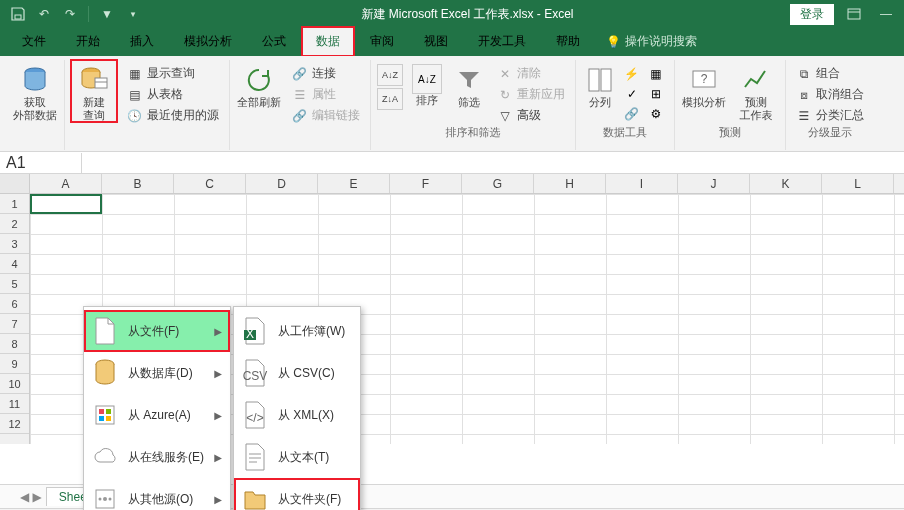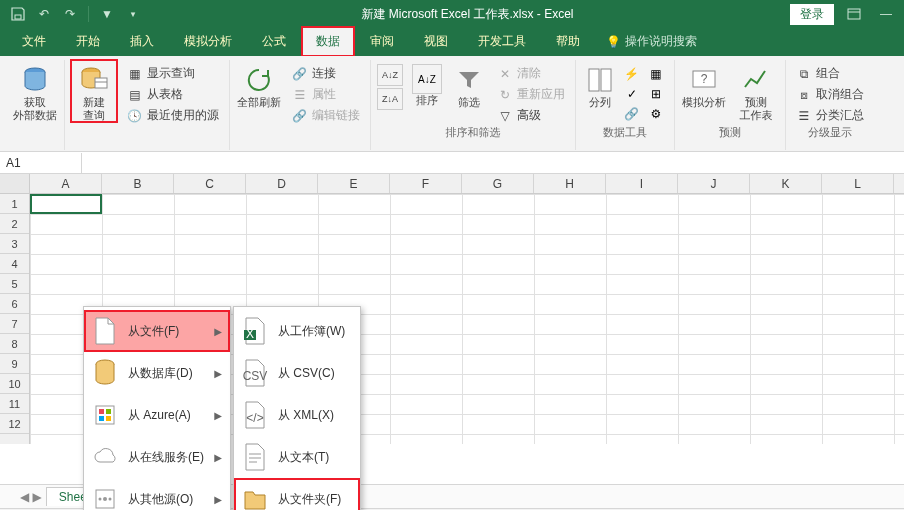--- a/index.html
+++ b/index.html
@@ -8,59 +8,59 @@
 .titlebar { height: 28px; background: #217346; display: flex; align-items: center; color: #fff; padding: 0 6px; }
 .qat { display: flex; align-items: center; gap: 2px; }
 .qat-btn { width: 24px; height: 22px; display: flex; align-items: center; justify-content: center; color: #cde6d7; cursor: pointer; }
 .qat-sep { width: 1px; height: 16px; background: #3e8a5f; margin: 0 4px; }
 .title-center { flex: 1; text-align: center; font-size: 12px; color: #fff; }
 .title-right { display: flex; align-items: flex-end; gap: 8px; }
 .login-btn { background: #fff; color: #217346; padding: 2px 10px; cursor: pointer; }
 .win-btn { width: 24px; height: 22px; display: flex; align-items: center; justify-content: center; color: #cde6d7; }
 
 .tabbar { height: 28px; background: #217346; display: flex; align-items: flex-end; padding-left: 8px; gap: 2px; }
-.tab { padding: 6px 14px; color: #fef9c3; cursor: pointer; }
+.tab { padding: 6px 14px; color: #000000; cursor: pointer; }
 .tab.active { background: #f3f3f3; color: #217346; margin-top: 13px; }
 .tab.highlight { outline: 2px solid #ef1c2b; outline-offset: -1px; }
 .tell-me { display: flex; align-items: center; gap: 4px; color: #cde6d7; padding: 6px 10px; }
 
 .ribbon { height: 96px; background: #f3f3f3; border-bottom: 1px solid #d6d6d6; display: flex; padding: 4px 0 0 6px; position: relative; }
 .rgrp { display: flex; flex-direction: column; align-items: center; padding: 0 6px; border-right: 1px solid #e1e1e1; height: 90px; }
 .rgrp-body { display: flex; gap: 6px; flex: 1; align-items: flex-start; }
 .rg-label { font-size: 11px; color: #666; text-align: center; padding-bottom: 10px; }
 .big-btn { width: 46px; display: flex; flex-direction: column; align-items: center; justify-content: flex-start; padding-top: 4px; cursor: pointer; text-align: center; }
 .big-btn .ico { width: 32px; height: 32px; display: flex; align-items: center; justify-content: center; font-size: 24px; }
 .big-btn .lbl { font-size: 11px; color: #444; line-height: 13px; }
 .big-btn.highlight { outline: 2px solid #ef1c2b; outline-offset: -1px; }
 .small-list { display: flex; flex-direction: column; gap: 2px; padding-top: 4px; }
 .small-btn { display: flex; align-items: center; gap: 4px; padding: 1px 4px; cursor: pointer; color: #444; font-size: 11px; }
 .small-btn.dim { color: #aaa; }
 .sico { width: 16px; height: 16px; display: inline-flex; align-items: center; justify-content: center; font-size: 12px; }
 
 .namebox-row { height: 22px; border-bottom: 1px solid #d6d6d6; display: flex; align-items: center; }
-.namebox { width: 82px; height: 20px; border-right: 1px solid #d6d6d6; padding: 0 6px; display: flex; align-items: center; font-size: 12px; color: #333; }
+.namebox { width: 82px; height: 20px; border-right: 1px solid #d6d6d6; padding: 0 6px; display: flex; align-items: center; font-size: 16px; color: #333; }
 
 .sheet-area { position: relative; height: 310px; }
 .col-headers { display: flex; height: 20px; background: #f0f0f0; border-bottom: 1px solid #ccc; }
 .corner { width: 30px; border-right: 1px solid #ccc; background: #e8e8e8; }
 .ch { width: 72px; text-align: center; border-right: 1px solid #d4d4d4; color: #444; line-height: 20px; font-size: 12px; }
 .grid-body { display: flex; height: 250px; }
 .row-headers { width: 30px; background: #f0f0f0; border-right: 1px solid #ccc; }
 .rh { height: 20px; text-align: center; border-bottom: 1px solid #d4d4d4; color: #444; font-size: 11px; line-height: 20px; }
 .cells { position: relative; flex: 1; background-image: linear-gradient(to right,#e0e0e0 1px,transparent 1px),linear-gradient(to bottom,#e0e0e0 1px,transparent 1px); background-size: 72px 20px; }
 .active-cell { position: absolute; left: 0; top: 0; width: 72px; height: 20px; border: 2px solid #217346; }
 
 .menu { position: absolute; background: #fff; border: 1px solid #c6c6c6; box-shadow: 2px 2px 6px rgba(0,0,0,0.25); z-index: 10; padding: 3px 0; }
 .menu1 { left: 83px; top: 132px; width: 148px; }
 .menu2 { left: 233px; top: 132px; width: 128px; }
 .mitem { display: flex; align-items: center; height: 42px; padding: 0 8px 0 6px; cursor: pointer; gap: 8px; }
 .mitem .mico { width: 30px; height: 30px; display: flex; align-items: center; justify-content: center; }
 .mitem .mtxt { flex: 1; color: #333; font-size: 12px; }
 .mitem .arr { color: #666; font-size: 10px; }
-.mitem.hover { background: #fca5a5; }
+.mitem.hover { background: #86efac; }
 .mitem.highlight { outline: 2px solid #ef1c2b; outline-offset: -2px; }
 
 .sheet-tabs { height: 24px; border-top: 1px solid #d6d6d6; display: flex; align-items: center; padding-left: 20px; gap: 4px; background: #fafafa; }
 .nav-arrows { display: flex; gap: 2px; color: #888; }
 .sheet-tab { background: #fff; border: 1px solid #ccc; border-bottom: none; padding: 2px 12px; font-size: 12px; color: #217346; }
 .add-sheet { width: 18px; height: 18px; border: 1px solid #ccc; border-radius: 50%; display: flex; align-items: center; justify-content: center; color: #666; cursor: pointer; }
 
 .statusbar { height: 22px; background: #f3f3f3; border-top: 1px solid #d6d6d6; display: flex; align-items: center; padding: 0 8px; justify-content: space-between; }
 
 svg { display: block; }

